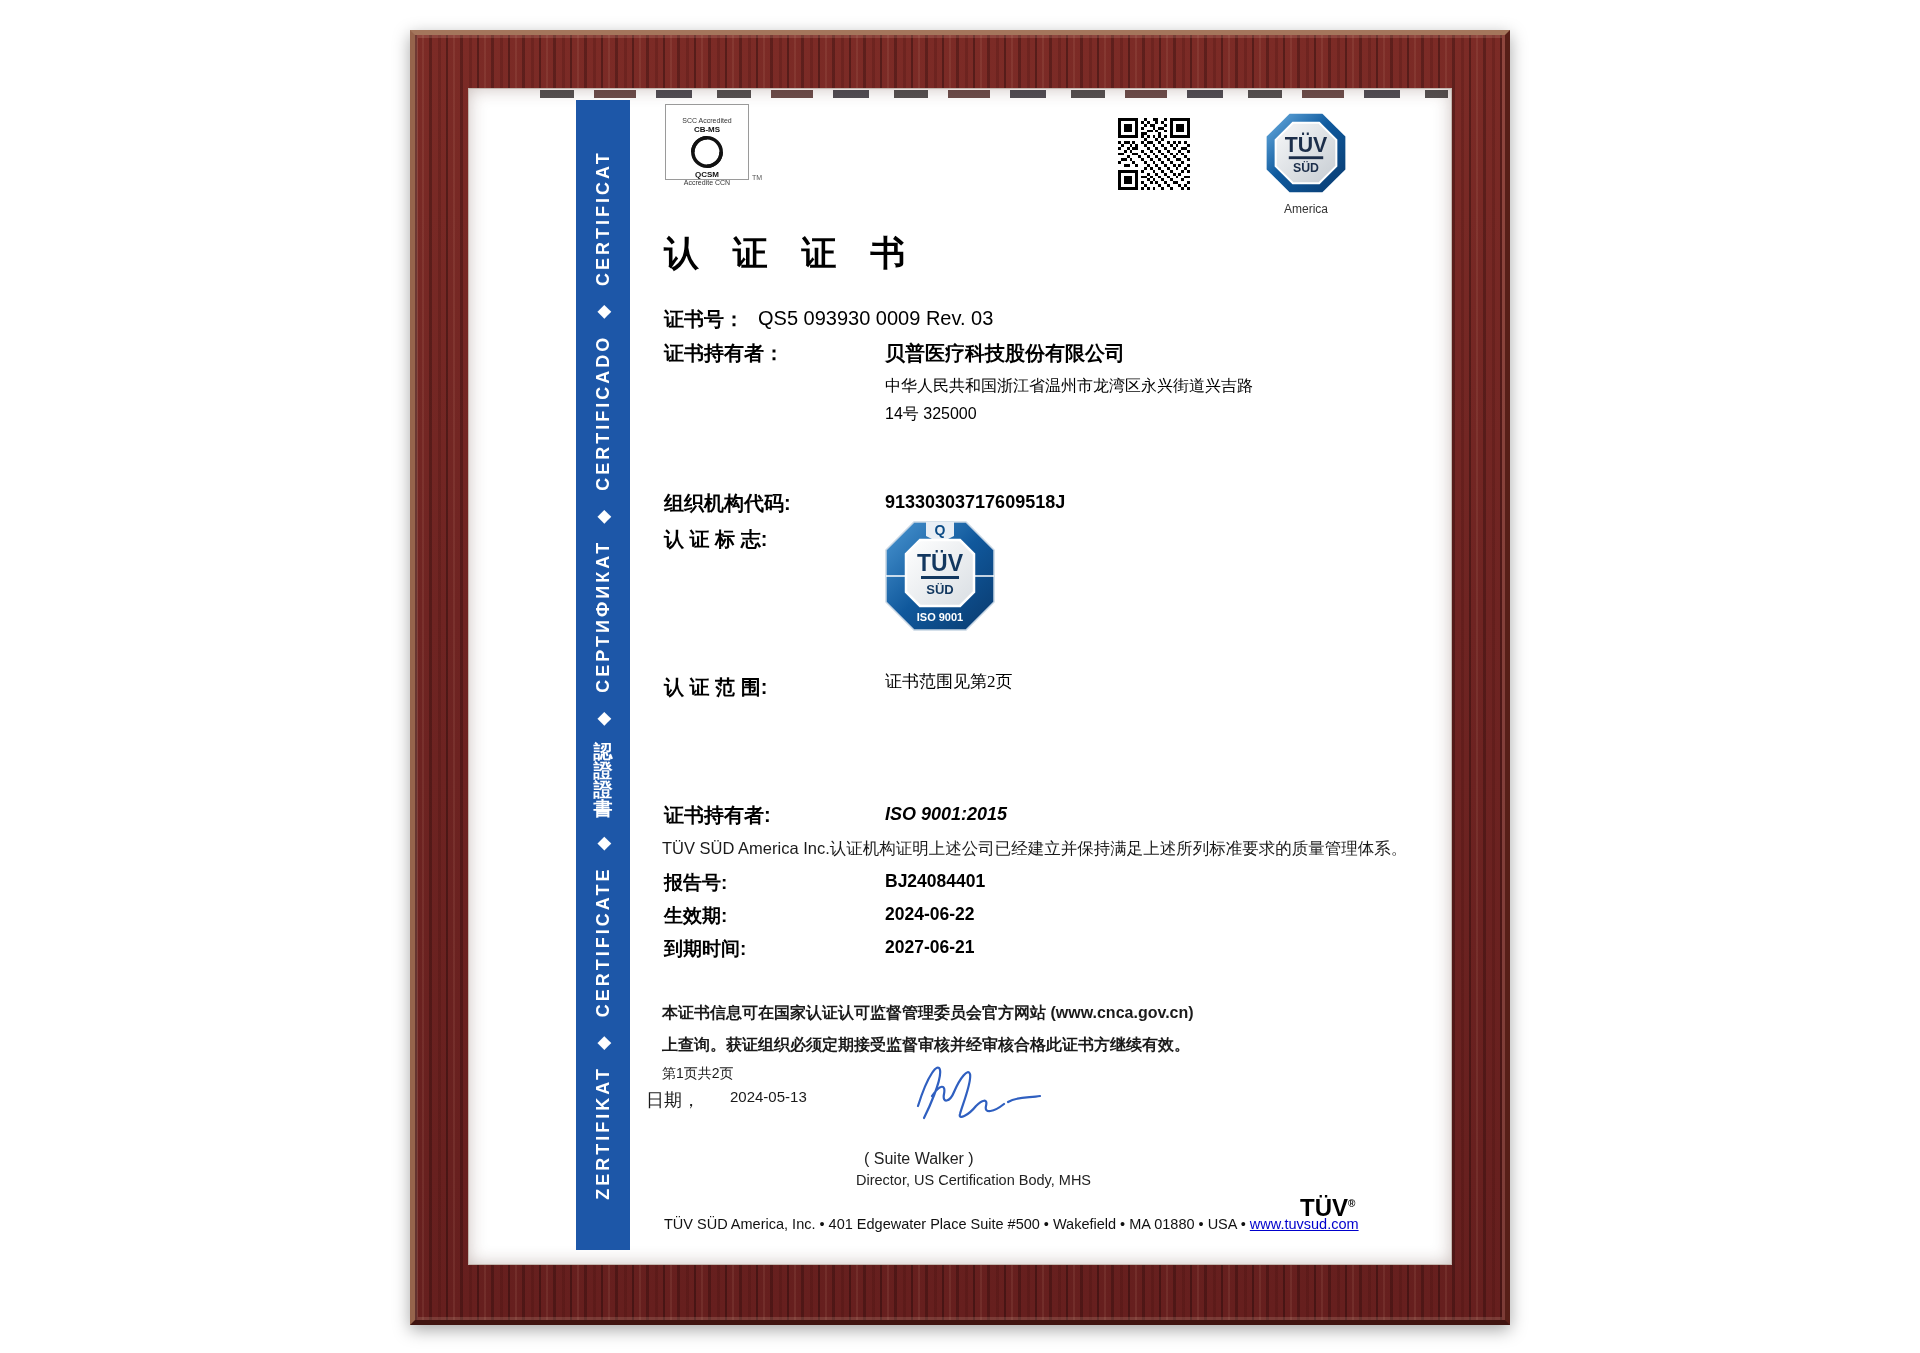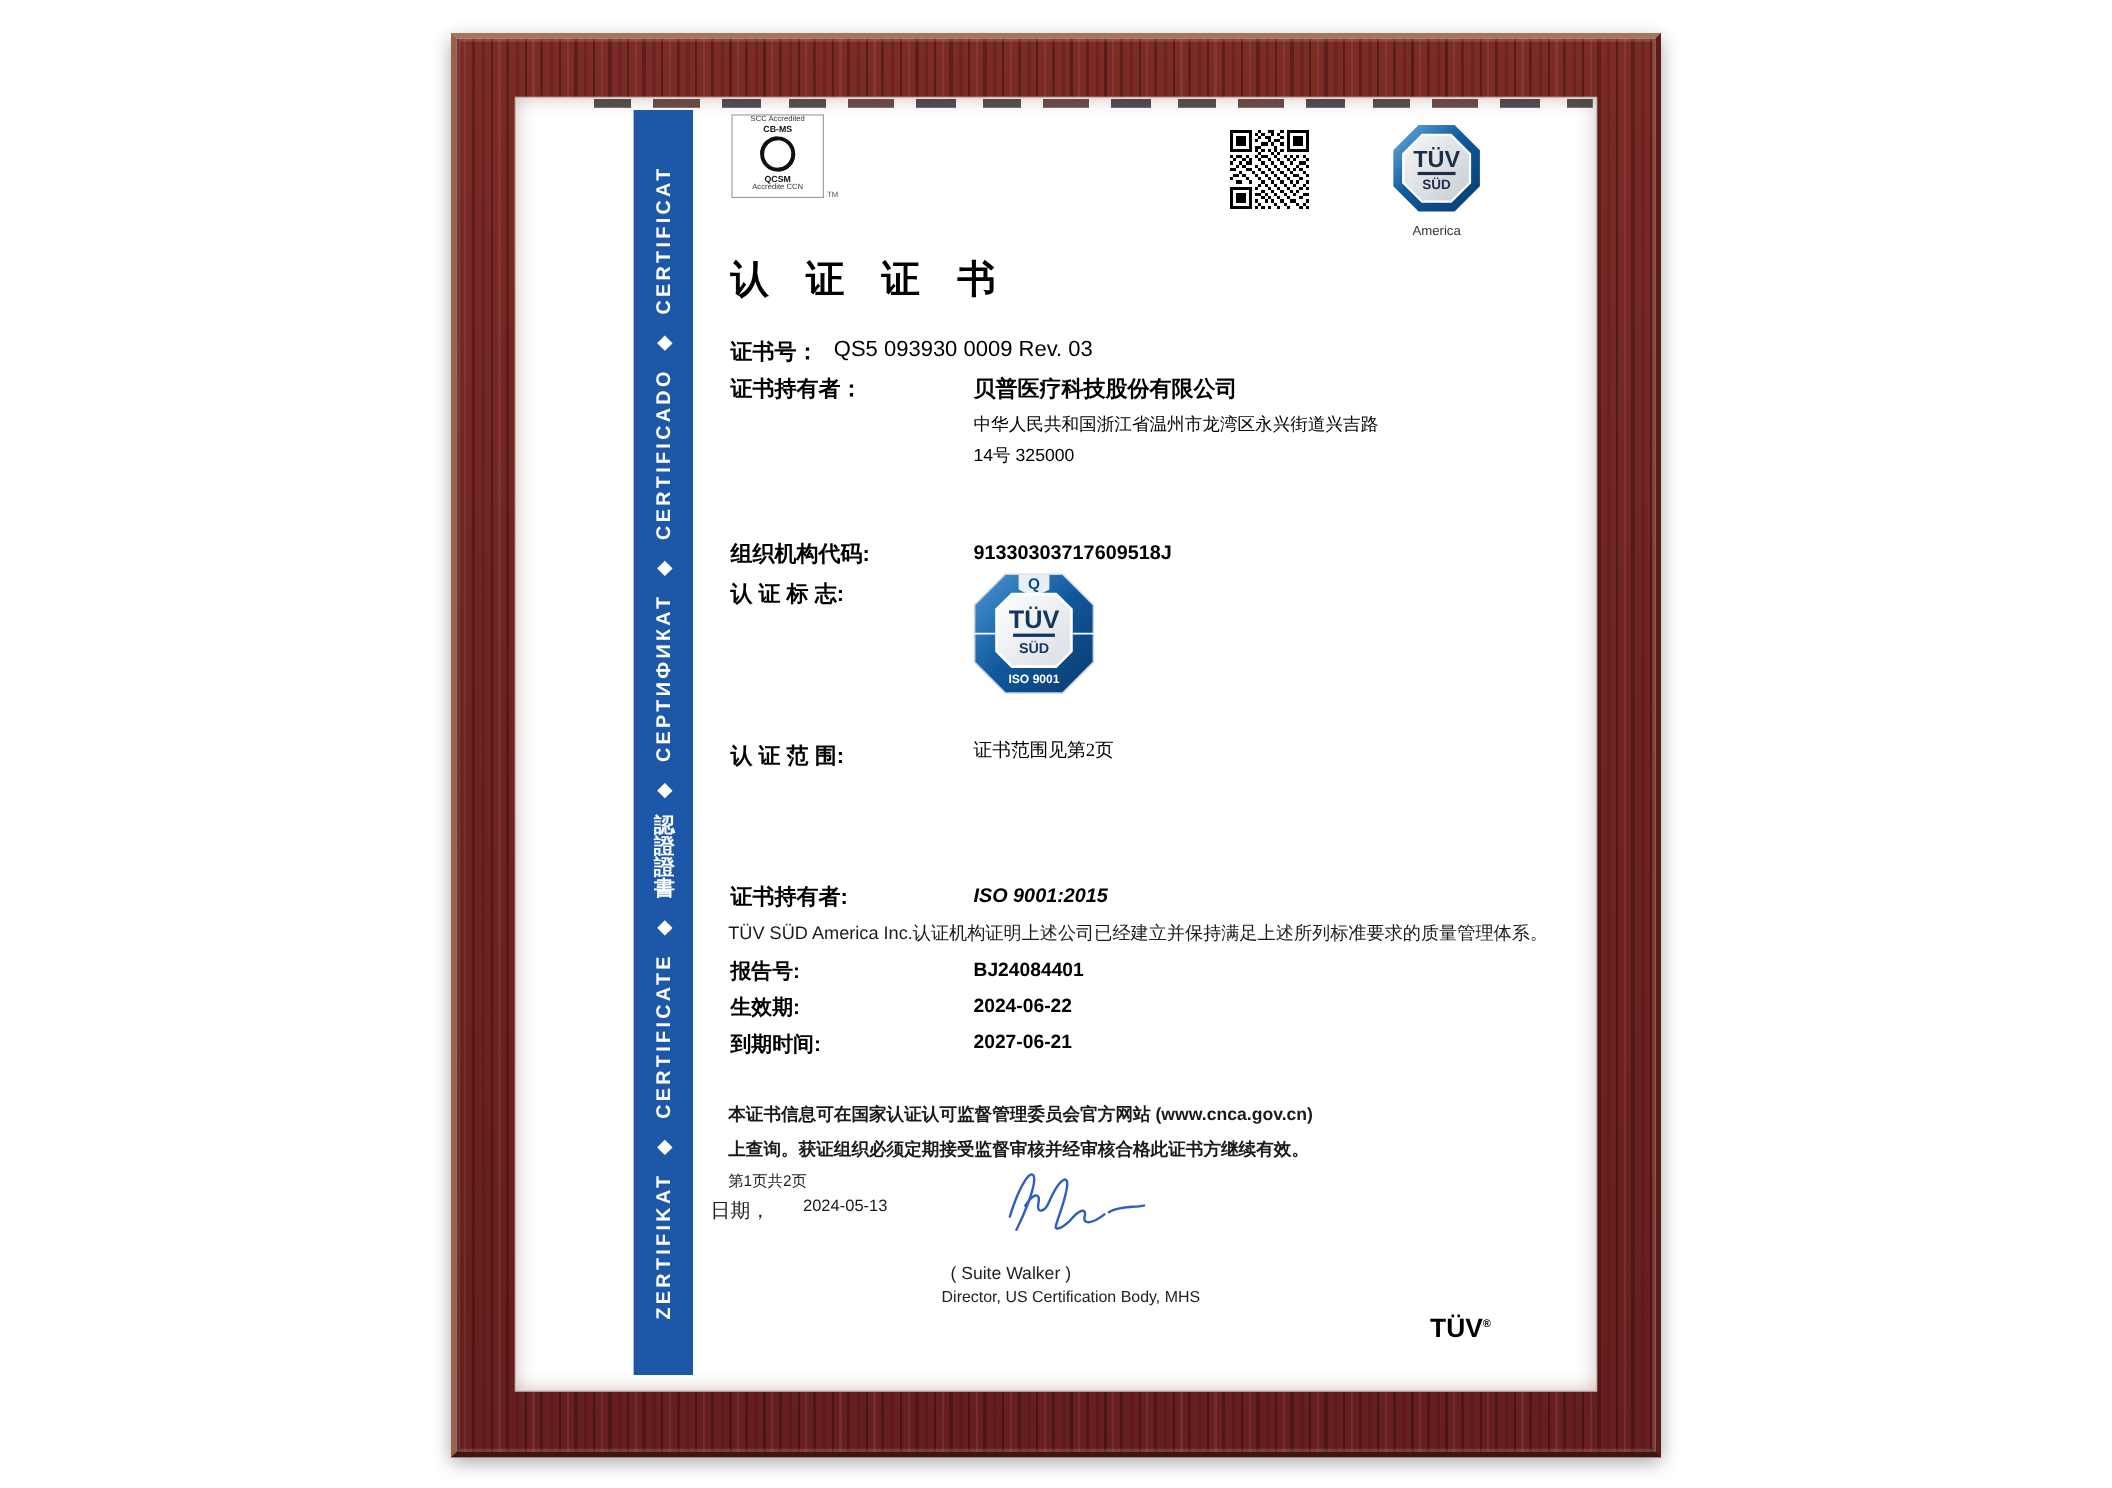--- a/index.html
+++ b/index.html
@@ -31,21 +31,21 @@
   
   .sidebar{position:absolute;left:108px;top:12px;width:54px;height:1150px;background:#1d57a8;}
   .sidebar-text{position:absolute;left:0;top:1150px;width:1150px;height:54px;
     transform-origin:0 0;transform:rotate(-90deg);
     color:#fff;font-weight:bold;font-size:18px;letter-spacing:3px;word-spacing:8px;
     line-height:54px;text-align:center;white-space:nowrap;}
   .sidebar-text .cjk{display:inline-block;transform:rotate(90deg);letter-spacing:0;font-size:19px;}
 
   
   .scc-box{position:absolute;left:197px;top:16px;width:84px;height:76px;border:1px solid #9a9a9a;
-    background:#fff;text-align:center;padding-top:0;line-height:1.15;}
+    background:#fff;text-align:center;padding-top:12px;line-height:1.15;}
   .scc-box .t1{font-size:7px;color:#333;}
   .scc-box .t2{font-size:8px;font-weight:bold;color:#111;}
   .scc-box svg{display:block;margin:1px auto;}
   .scc-tm{position:absolute;right:-14px;bottom:-3px;font-size:7px;color:#555;}
 
   .qr{position:absolute;left:650px;top:30px;width:72px;height:72px;}
 
   .tuv-america{position:absolute;left:796px;top:24px;width:84px;text-align:center;}
   .tuv-america .caption{font-size:12px;color:#333;margin-top:4px;}
 
@@ -219,20 +219,23 @@
       <div class="abs date-l">日期，</div>
       <div class="abs date-v">2024-05-13</div>
 
       <svg class="signature" viewBox="0 0 170 66">
         <path fill="none" stroke="#2f5fc0" stroke-width="2.2" stroke-linecap="round" d="M30 46 C40 14 50 2 52 10 C54 20 40 50 36 58 M44 36 C52 24 58 24 56 34 C54 44 62 42 66 32 C72 18 80 8 82 14 C84 22 74 46 72 54 C70 60 80 56 88 46 C94 40 100 38 98 46 C96 54 106 52 116 44 M120 42 C130 36 142 38 152 36"></path>
       </svg>
 
       <div class="abs signer-name">( Suite Walker )</div>
       <div class="abs signer-title">Director, US Certification Body, MHS</div>
 
+      <div class="abs footer">
+        <span>TÜV SÜD America, Inc. • 401 Edgewater Place Suite #500 • Wakefield • MA 01880 • USA • </span><a>www.tuvsud.com</a>
+      </div>
 
       <div class="abs wordmark">
         <span>TÜV</span><sup>®</sup>
       </div>
 
     </div>
   </div>
 </div>
 
 </body></html>

